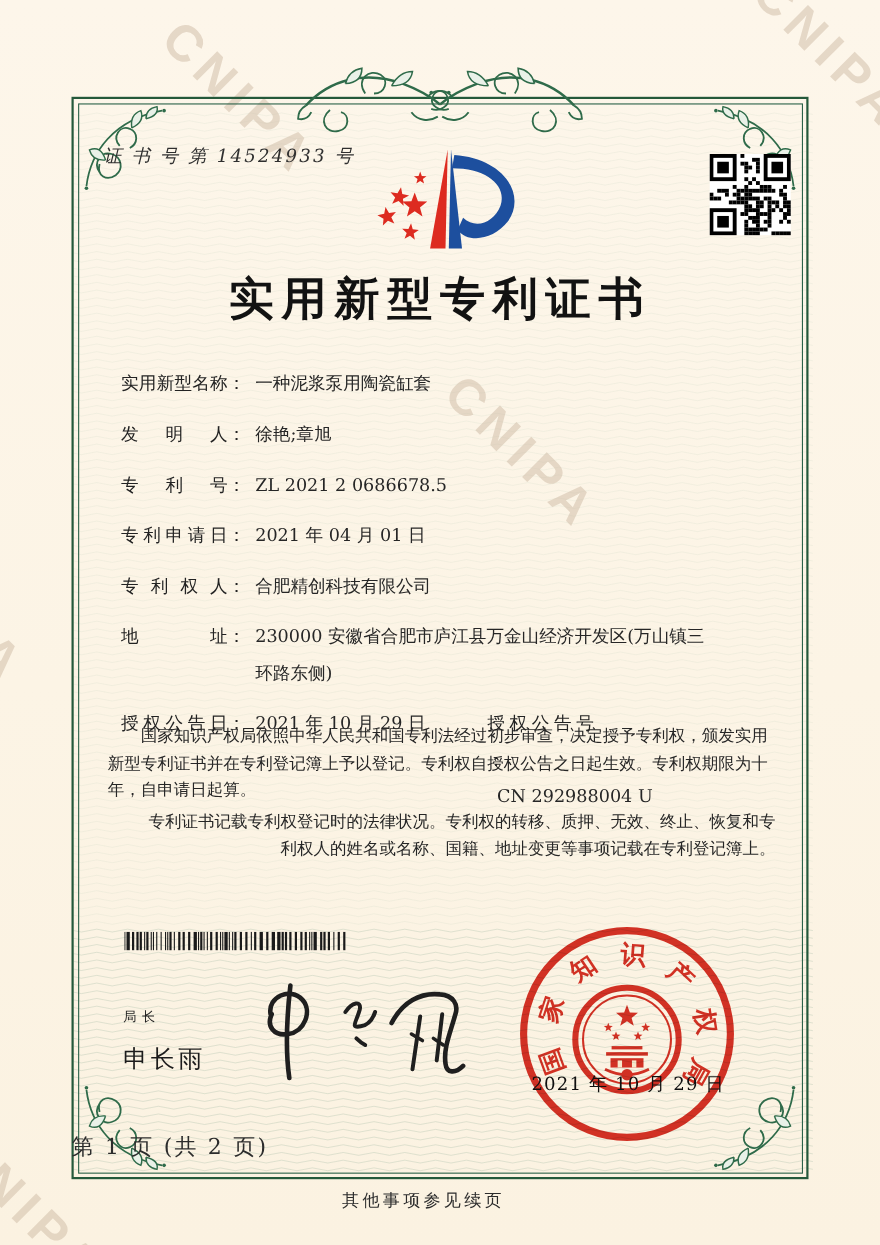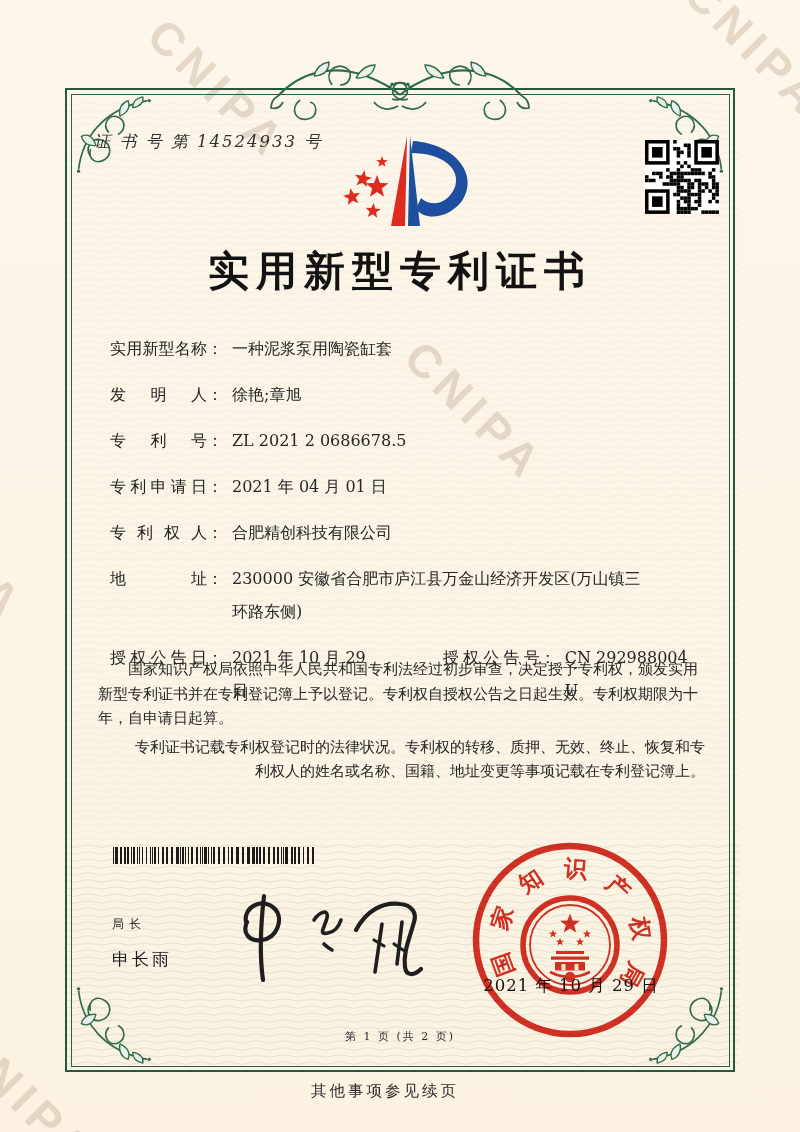--- a/index.html
+++ b/index.html
@@ -30,38 +30,38 @@
   .title { left:0; top:244px; width:800px; text-align:center; font-size:41px;
            font-weight:bold; letter-spacing:7px; color:#121212; }
 
   .fields { left:110px; top:332px; width:596px; font-size:16px; }
   .frow { display:flex; line-height:33px; margin-bottom:13px; }
   .flabel { display:inline-block; width:97px; text-align:justify; text-align-last:justify;
             color:#222; flex:none; }
   .fcolon { flex:none; color:#222; }
   .fvalue { margin-left:9px; color:#262626; }
   .addr-value { width:412px; }
-  .grant-pair { display:flex; margin-left:56px; }
+  .grant-pair { display:flex; margin-left:56px;flex-direction:column; }
 
   .paras { left:98px; top:659px; width:607px; font-size:15px; line-height:24.5px;
            color:#262626; }
   .paras p { text-indent:2em;font-family:Liberation Mono, monospace; }
   .paras p + p { margin-top:4px;text-align:right; }
 
   #barcode { position:absolute; left:113px; top:847px; z-index:4; }
 
   .signer-title { left:112px; top:916px; font-size:12px; letter-spacing:5px; color:#1c1c1c; }
-  .signer-name  { left:112px; top:948px; font-size:17px; letter-spacing:3px; color:#1c1c1c; }
+  .signer-name  { left:112px; top:948px; font-size:22px; letter-spacing:3px; color:#1c1c1c; }
   #signature { position:absolute; left:228px; top:882px; z-index:4; }
 
   #seal { position:absolute; left:464px; top:834px; z-index:5; mix-blend-mode:multiply; opacity:0.95; }
   .seal-date { left:479px; top:975px; width:184px; text-align:center; font-size:16.5px;
                letter-spacing:1px; color:#101010; z-index:6; }
 
-  .page-footer { left:65px; top:1029px; width:670px; text-align:center; font-size:11px;
+  .page-footer { left:65px; top:1029px; width:670px; font-size:20px;
                  letter-spacing:2px; color:#2c2c2c; }
   .cont-note { left:0; top:1081px; width:770px; text-align:center; font-size:15.5px;
                letter-spacing:3px; color:#2c2c2c; }
 </style>
 </head>
 <body>
 
 <div id="page">
 
   <svg id="waves" width="800" height="1132">

